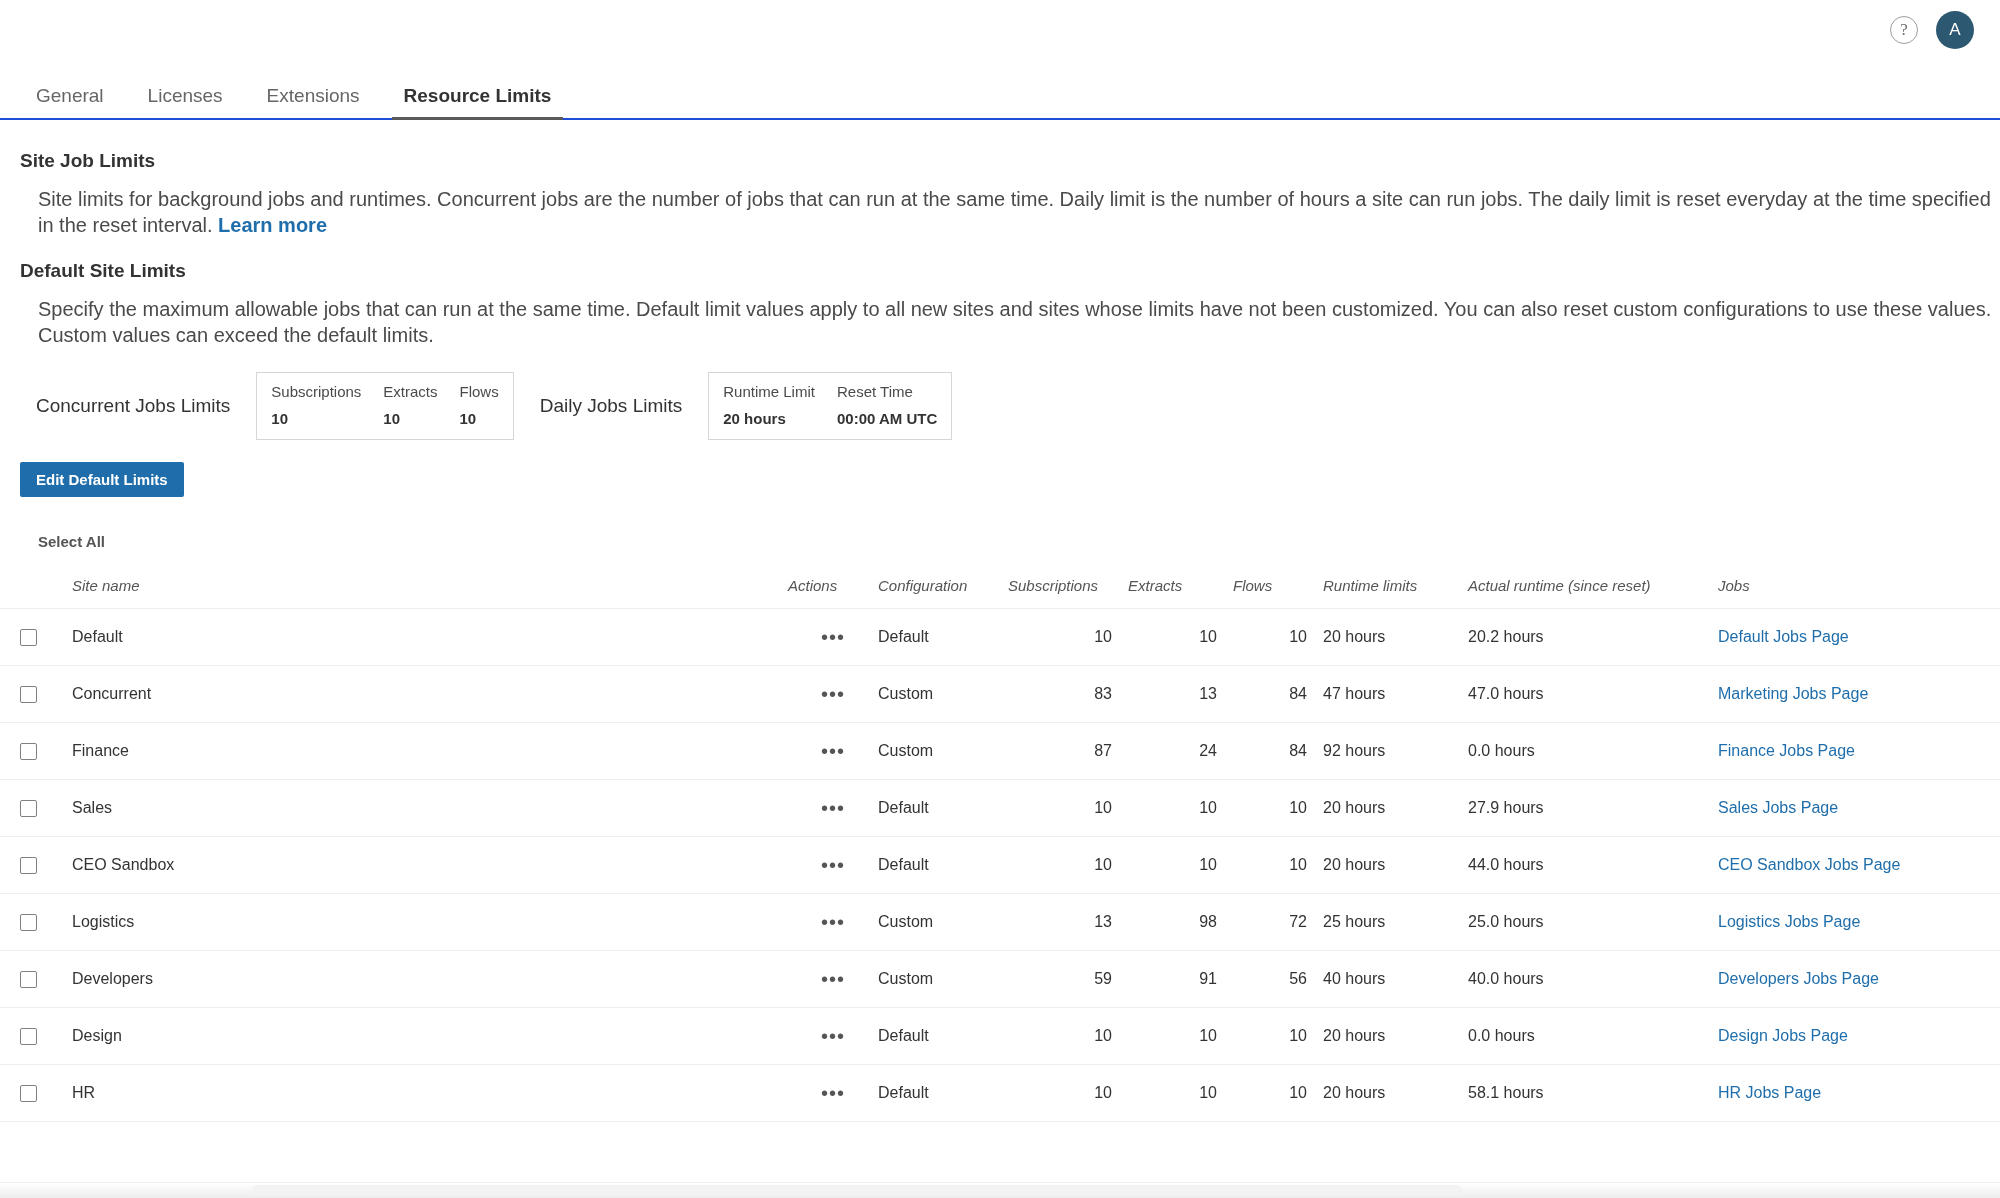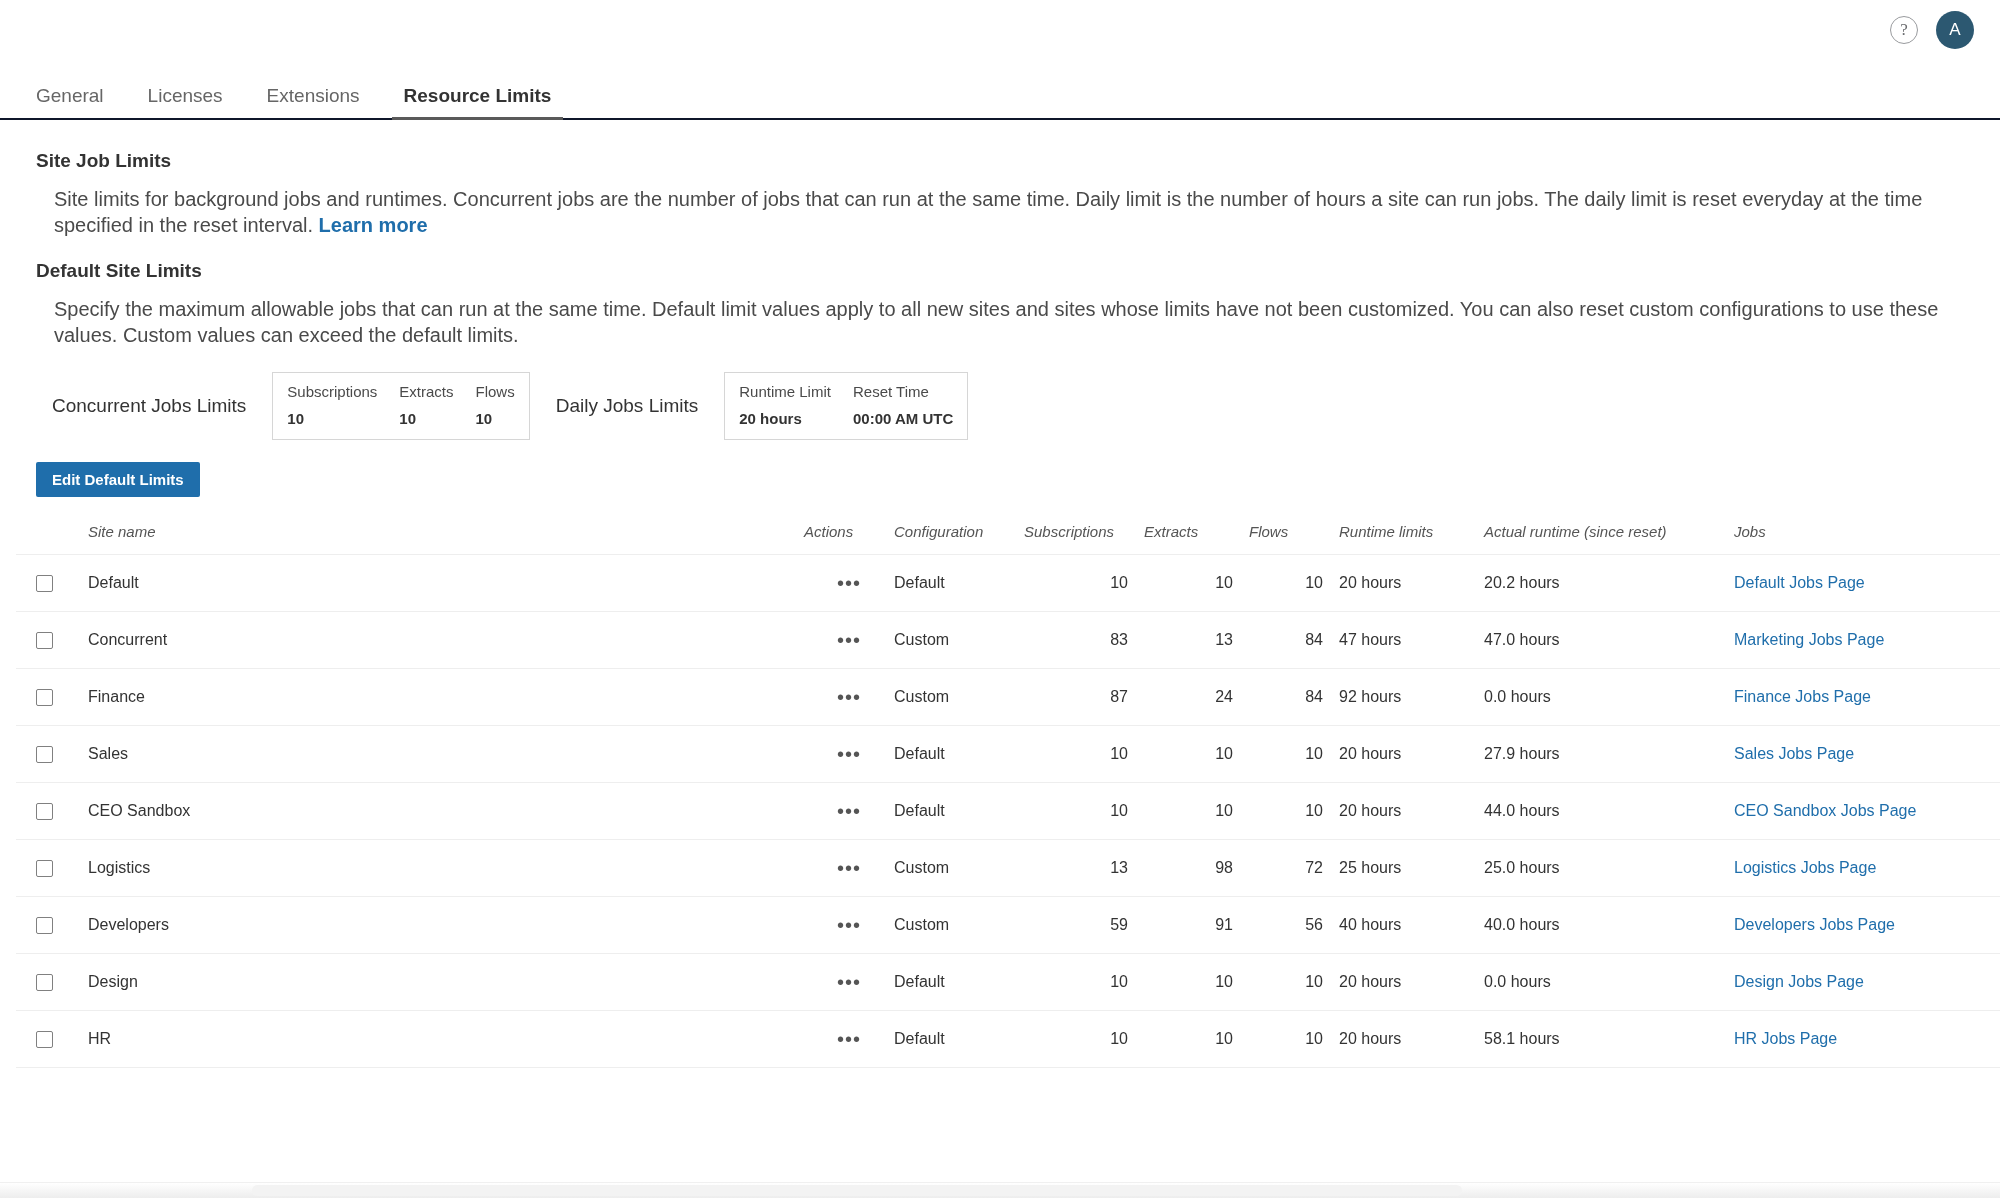--- a/index.html
+++ b/index.html
@@ -47,21 +47,21 @@
     cursor: pointer;
   }
 
   
   .tabs {
     position: relative;
     display: flex;
     align-items: flex-end;
     padding-left: 14px;
     height: 46px;
-    border-bottom: 2px solid #0f172a;
+    border-bottom: 2px solid #1d4ed8;
   }
   .tab {
     padding: 0 22px 11px 22px;
     font-size: 19px;
     color: #666666;
     cursor: pointer;
     position: relative;
     white-space: nowrap;
   }
   .tab.active {
@@ -71,21 +71,21 @@
   .tab.active::after {
     content: "";
     position: absolute;
     left: 10px; right: 10px;
     bottom: -2px;
     height: 3px;
     background: #5a5a5a;
   }
 
   
-  .content { padding: 0 0 0 16px; }
+  .content { padding: 0 0 0 0; }
 
   .section-title {
     font-size: 19px;
     font-weight: bold;
     color: #333333;
     margin: 30px 0 0 20px;
   }
   .section-desc {
     font-size: 20px;
     color: #4a4a4a;
@@ -298,20 +298,21 @@
       </div>
       <div class="limit-cell">
         <span class="limit-head">Reset Time</span>
         <span class="limit-val">00:00 AM UTC</span>
       </div>
     </div>
   </div>
 
   <button class="btn-primary">Edit Default Limits</button>
 
+  <div><span class="select-all">Select All</span></div>
 
   <div class="table-wrap">
     <table class="sites">
       <colgroup>
         <col class="c-check">
           <col class="c-name">
           <col class="c-act">
           <col class="c-cfg">
         <col class="c-sub">
           <col class="c-ext">

